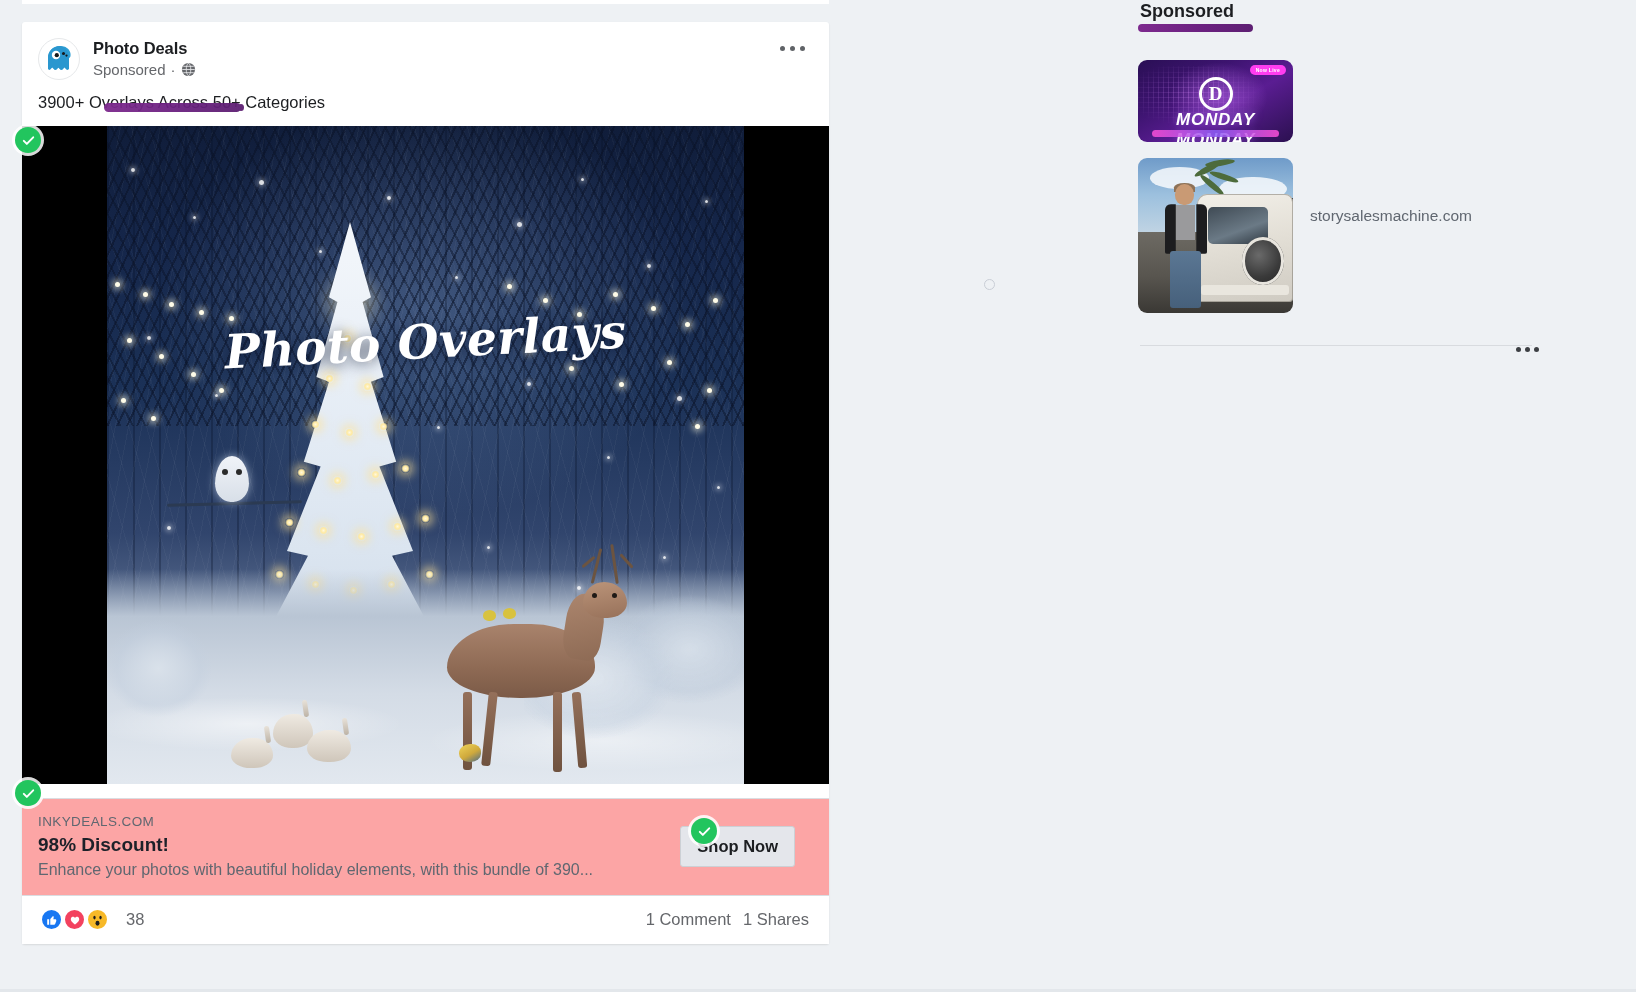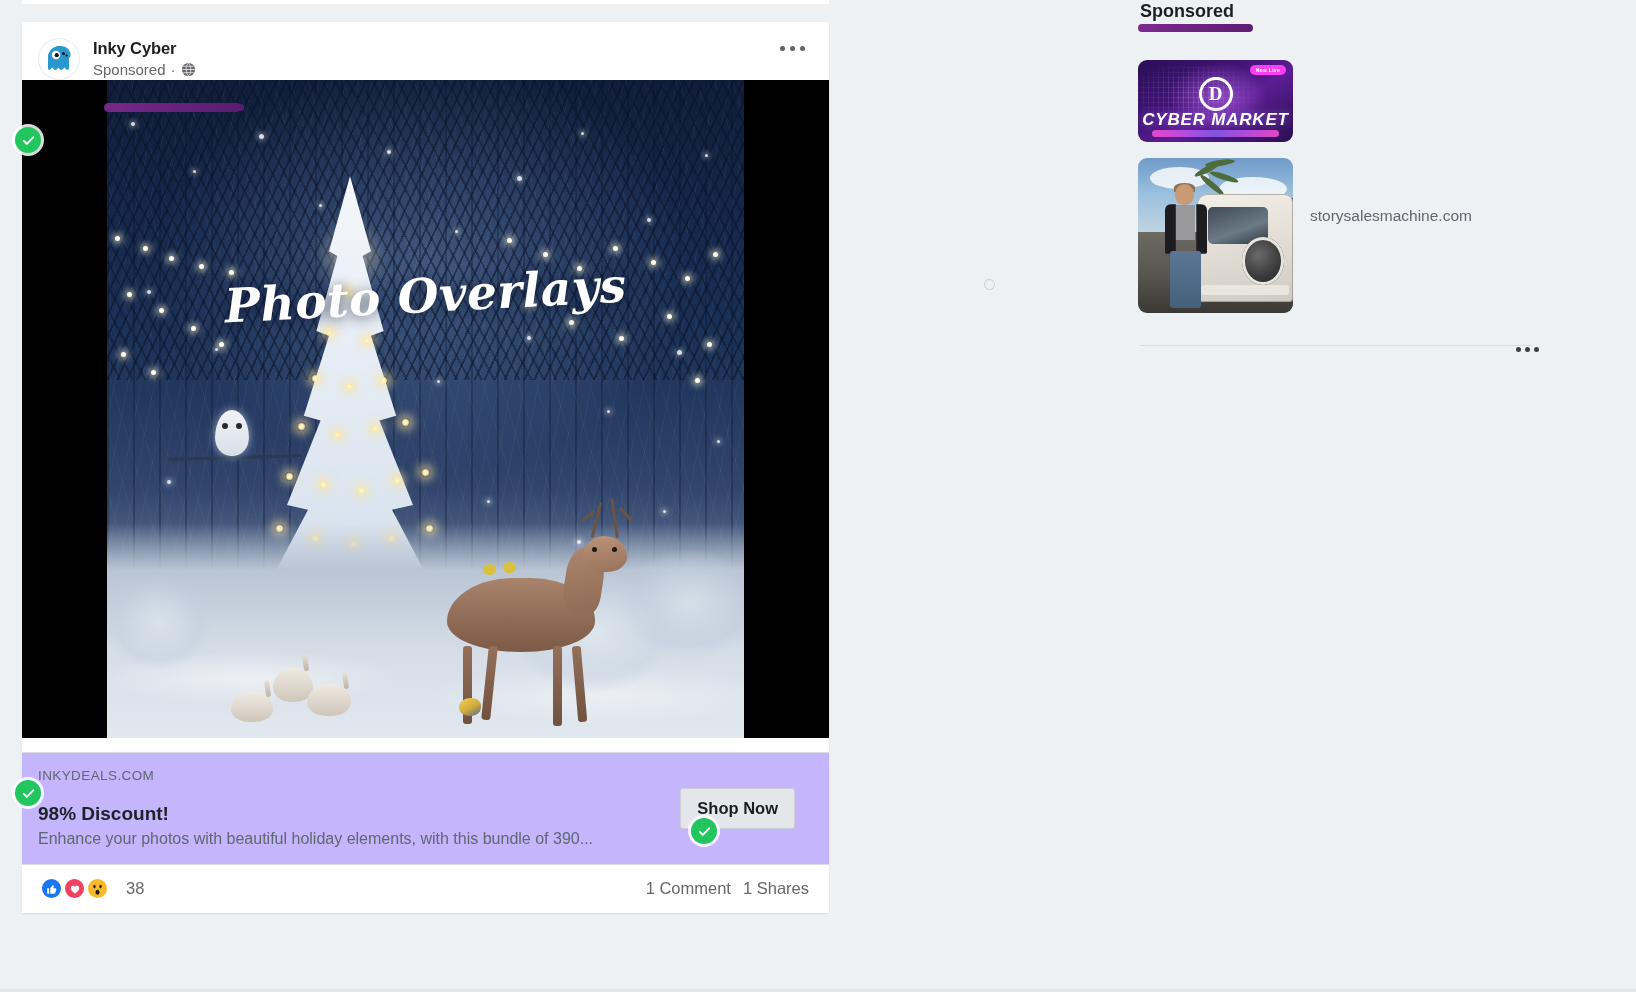--- a/index.html
+++ b/index.html
@@ -264,35 +264,35 @@
     font-style: italic; font-weight: bold;
     letter-spacing: 0.5px;
     text-shadow: 0 2px 14px rgba(10,20,45,0.7);
     transform: rotate(-3deg);
     margin-top: 2px;
   }
 
   
   .link-card {
     display: flex; align-items: center; justify-content: space-between;
-    background: #c4b5fd;
+    background: #fca5a5;
     border-top: 1px solid #dadde1;
     border-bottom: 1px solid #dadde1;
     padding: 14px 16px 15px 16px;
     position: relative;
   }
   .link-card-gap { height: 14px; background: #ffffff; }
   .link-left { max-width: 640px; }
   .link-domain {
     font-size: 13.5px; color: #606770; letter-spacing: 0.4px;
     text-transform: uppercase; line-height: 17px;
   }
   .link-title {
     font-size: 19px; font-weight: bold; color: #1d2129;
-    line-height: 24px; margin-top: 18px;
+    line-height: 24px; margin-top: 3px;
   }
   .link-desc {
     font-size: 16px; color: #606770; line-height: 21px; margin-top: 2px;
     white-space: nowrap; overflow: hidden;
   }
   .cta-button {
     background: #e4e6eb; color: #1c1e21;
     font-size: 16.5px; font-weight: bold;
     border: 1px solid #ccd0d5; border-radius: 3px;
     padding: 10px 16px; cursor: pointer;
@@ -503,41 +503,42 @@
         <svg width="34" height="32" viewBox="0 0 34 32">
           <path d="M17 2C10 2 5 7 5 14v10c0 1.6 1.6 2.2 2.6 1.1l1.6-1.8 2 2c.7.7 1.7.7 2.4 0l1.8-1.9 1.8 1.9c.7.7 1.7.7 2.4 0l1.9-2 1.6 1.8C24.1 26.2 26 25.6 26 24V14C29 14 29 2 17 2z" fill="#2e9fd4"></path>
           <path d="M17 2C10 2 5 7 5 14v10c0 1.6 1.6 2.2 2.6 1.1l1.6-1.8 2 2c.7.7 1.7.7 2.4 0l1.8-1.9 1.8 1.9c.7.7 1.7.7 2.4 0l1.9-2 1.6 1.8C24.1 26.2 26 25.6 26 24V14c0-7-5-12-9-12z" fill="#2a97cf"></path>
           <circle cx="13" cy="11" r="4.2" fill="#ffffff"></circle>
           <circle cx="13.8" cy="11.2" r="2.1" fill="#17181a"></circle>
           <circle cx="20.5" cy="9.4" r="1.5" fill="#17181a"></circle>
           <circle cx="23.5" cy="11.6" r="1.1" fill="#17181a"></circle>
         </svg>
       </div>
       <div class="header-text">
-        <div class="page-name">Inky Cyber</div>
+        <div class="page-name">Photo Deals</div>
         <div class="sponsored-row">
           <span class="sponsored-label">Sponsored</span>
           <span class="dot-sep">·</span>
           <span class="globe-icon">
             <svg width="15" height="15" viewBox="0 0 16 16">
               <circle cx="8" cy="8" r="7" fill="#65676b"></circle>
               <path d="M8 1.2c-1.6 1.3-2.4 3.6-2.4 6.8S6.4 13.5 8 14.8c1.6-1.3 2.4-3.6 2.4-6.8S9.6 2.5 8 1.2z" fill="none" stroke="#e9eaec" stroke-width="0.9"></path>
               <path d="M1.3 8h13.4M2.4 4.6h11.2M2.4 11.4h11.2" stroke="#e9eaec" stroke-width="0.9" fill="none"></path>
             </svg>
           </span>
         </div>
       </div>
       <div class="post-menu">
         <i></i>
         <i></i>
         <i></i>
       </div>
       <div class="marker-underline"></div>
     </div>
 
+    <div class="post-text">3900+ Overlays Across 50+ Categories</div>
 
     <div class="media-wrap">
       <div class="media-inner">
         <div class="forest"></div>
         <div class="canopy"></div>
 
         <div class="string-lights">
           <span style="left:8px;  top:6px;"></span>
             <span style="left:36px; top:16px;"></span>
           <span style="left:62px; top:26px;"></span>
@@ -720,21 +721,21 @@
 
   <div class="sidebar">
     <div class="sb-heading">Sponsored</div>
     <div class="sb-marker"></div>
 
     <div class="sb-ad" style="margin-top:38px;">
       <div class="sb-thumb">
         <div class="divi">
           <div class="divi-grid"></div>
           <div class="divi-logo">D</div>
-          <div class="divi-title">CYBER MARKET</div>
+          <div class="divi-title">MONDAY MONDAY</div>
           <div class="divi-badge">Now Live</div>
           <div class="divi-sub"></div>
         </div>
       </div>
     </div>
 
     <div class="sb-ad" style="margin-top:16px;">
       <div class="sb-thumb square">
         <div class="story">
           <div class="story-sky"></div>

